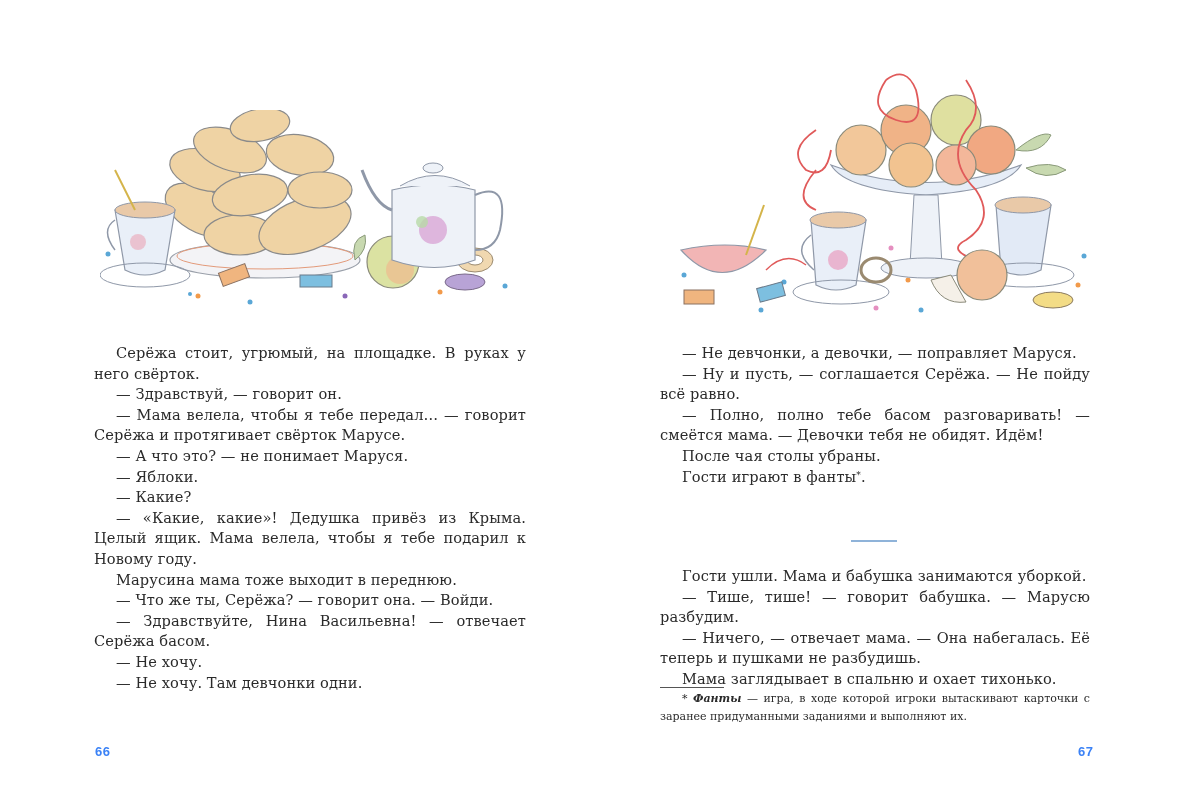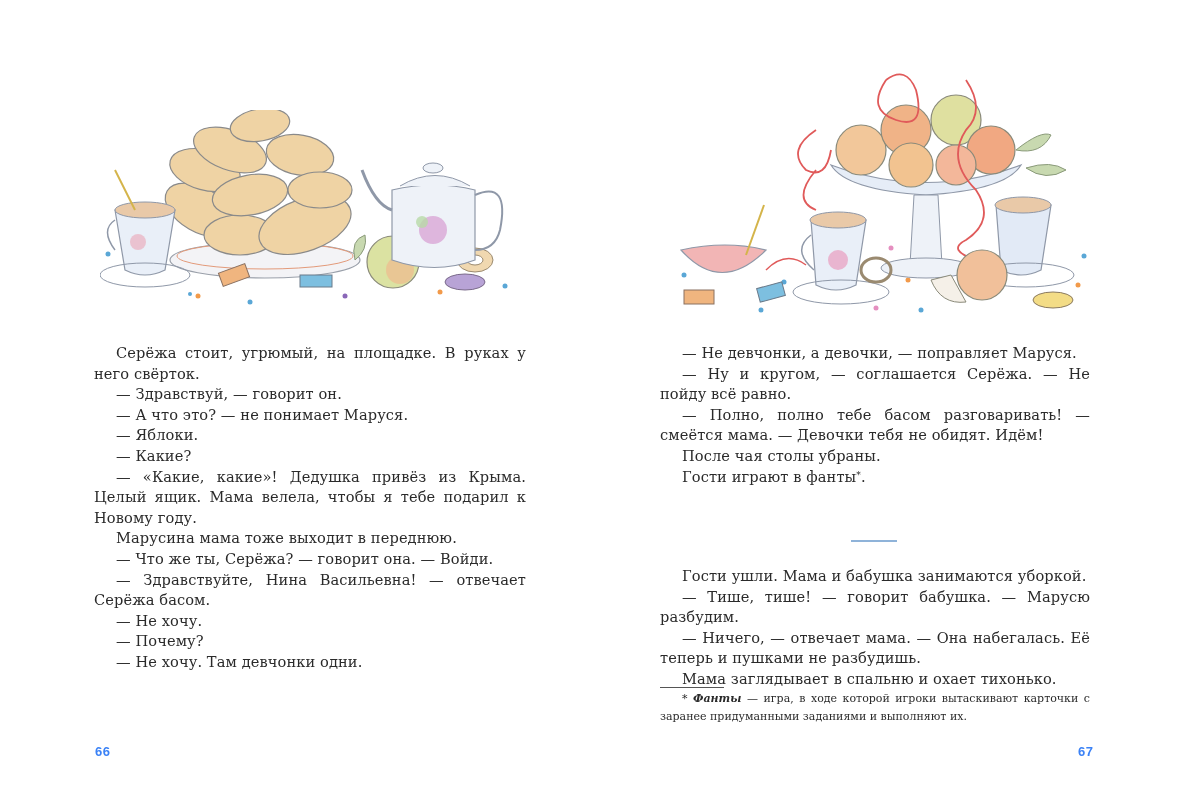--- a/index.html
+++ b/index.html
@@ -98,29 +98,29 @@
     <ellipse cx="333" cy="58" rx="10" ry="5" fill="#eef2f8" stroke="#8f98a8"></ellipse>
     <path d="M292 100 Q275 95 262 60" fill="none" stroke="#8f98a8" stroke-width="3"></path>
     <path d="M375 85 Q410 70 400 120 Q395 140 375 140" fill="none" stroke="#8f98a8" stroke-width="2"></path>
     <circle cx="333" cy="120" r="14" fill="#d9a6d6" opacity="0.8"></circle>
     <circle cx="322" cy="112" r="6" fill="#b8d9a8" opacity="0.8"></circle>
   </svg>
 
   <div class="text-block">
     <p class="para">Серёжа стоит, угрюмый, на площадке. В руках у него свёрток.</p>
     <p class="para">— Здравствуй, — говорит он.</p>
+    <p class="para">— Мама велела, чтобы я тебе передал… — говорит Серёжа и протягивает свёрток Марусе.</p>
     <p class="para">— А что это? — не понимает Маруся.</p>
     <p class="para">— Яблоки.</p>
     <p class="para">— Какие?</p>
     <p class="para">— «Какие, какие»! Дедушка привёз из Крыма. Целый ящик. Мама велела, чтобы я тебе подарил к Новому году.</p>
     <p class="para">Марусина мама тоже выходит в переднюю.</p>
     <p class="para">— Что же ты, Серёжа? — говорит она. — Войди.</p>
     <p class="para">— Здравствуйте, Нина Васильевна! — отвечает Серёжа басом.</p>
     <p class="para">— Не хочу.</p>
-    <p class="para">— Почему?</p>
     <p class="para">— Не хочу. Там девчонки одни.</p>
   </div>
 
   <div class="page-num" style="left:95px">66</div>
 </div>
 
 <div class="page right">
   <svg class="illustration" style="left:80px;top:70px" width="440" height="250" viewBox="0 0 440 250">
     <g>
       <circle cx="18" cy="205" r="2.5" fill="#5aa7d6"></circle>
@@ -170,21 +170,21 @@
     <circle cx="316" cy="205" r="25" fill="#f1c09a" stroke="#8a8a7a" stroke-width="1.2"></circle>
     <path d="M265 210 Q275 235 300 232 L285 205 Z" fill="#f5f0e8" stroke="#8a8a7a"></path>
 
     <rect x="18" y="220" width="30" height="14" fill="#f0b57f" stroke="#8a7060"></rect>
     <rect x="92" y="215" width="26" height="14" fill="#7dbfe0" stroke="#6a7a8a" transform="rotate(-15 105 222)"></rect>
     <ellipse cx="387" cy="230" rx="20" ry="8" fill="#f3dc86" stroke="#8a7a60"></ellipse>
   </svg>
 
   <div class="text-block" style="top:343px">
     <p class="para">— Не девчонки, а девочки, — поправляет Маруся.</p>
-    <p class="para">— Ну и кругом, — соглашается Серёжа. — Не пойду всё равно.</p>
+    <p class="para">— Ну и пусть, — соглашается Серёжа. — Не пойду всё равно.</p>
     <p class="para">— Полно, полно тебе басом разговаривать! — смеётся мама. — Девочки тебя не обидят. Идём!</p>
     <p class="para">После чая столы убраны.</p>
     <p class="para"><span>Гости играют в фанты</span><span class="sup">*</span>.</p>
   </div>
 
   <div class="section-divider" style="left:265px;top:540px;width:46px"></div>
 
   <div class="text-block" style="top:566px">
     <p class="para">Гости ушли. Мама и бабушка занимаются уборкой.</p>
     <p class="para">— Тише, тише! — говорит бабушка. — Марусю разбудим.</p>

